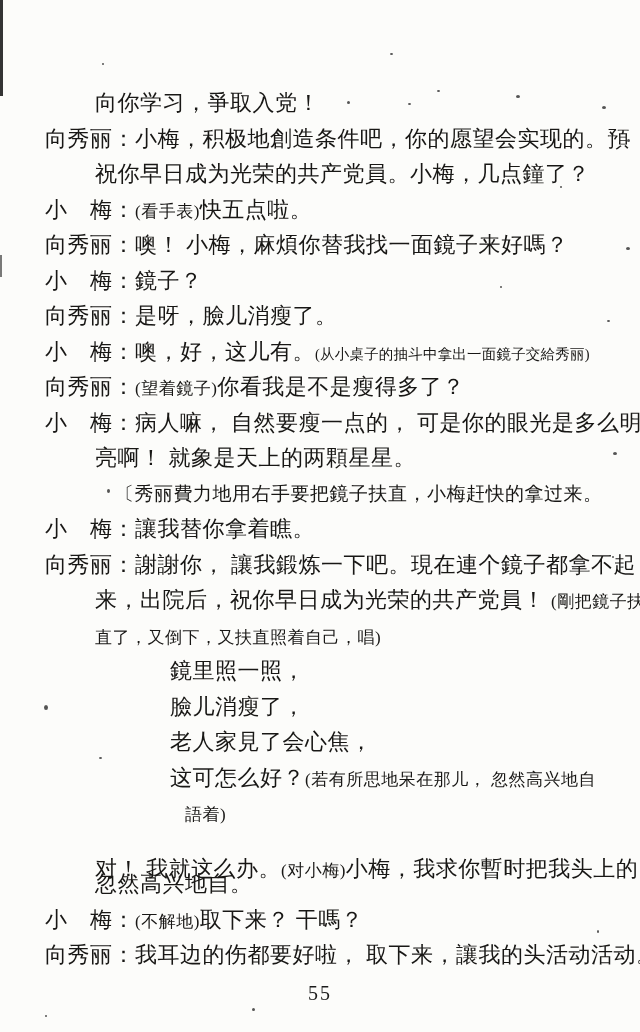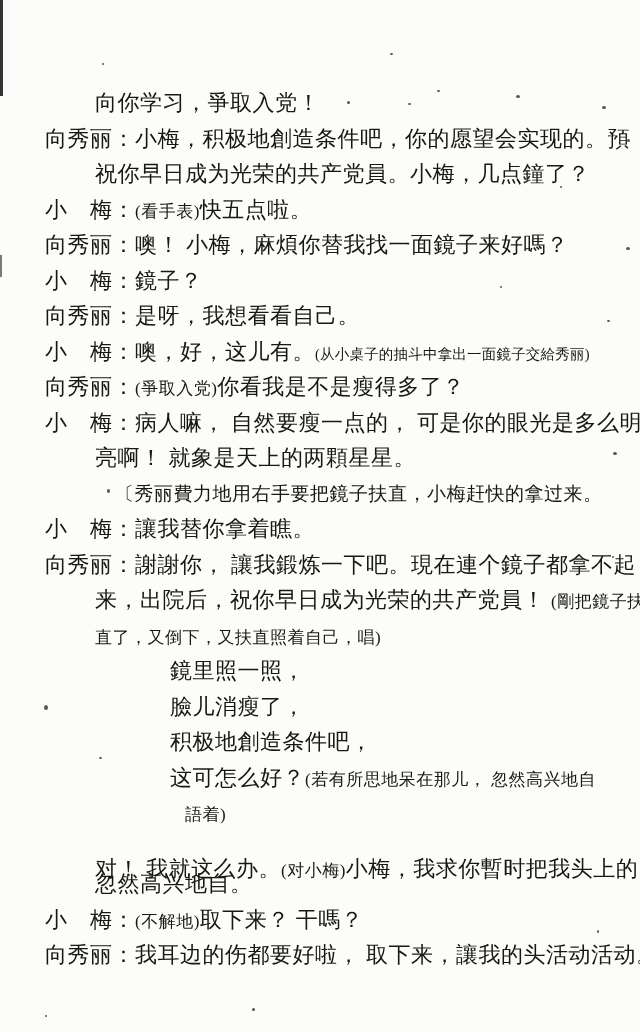--- a/index.html
+++ b/index.html
@@ -43,40 +43,41 @@
 <div class="page">
   <div class="edge-strip"></div>
   <div class="edge-strip2"></div>
   <div>
       <div class="line intro" style="top: 90px;"><span>向你学习，爭取入党！</span></div>
       <div class="line speaker" style="top: 125.5px;"><span>向秀丽：小梅，积极地創造条件吧，你的愿望会实现的。預</span></div>
       <div class="line cont" style="top: 161px;"><span>祝你早日成为光荣的共产党員。小梅，几点鐘了？</span></div>
       <div class="line speaker" style="top: 196.5px;"><span>小　梅：</span><span class="sm">(看手表)</span><span>快五点啦。</span></div>
       <div class="line speaker" style="top: 232px;"><span>向秀丽：噢！ 小梅，麻煩你替我找一面鏡子来好嗎？</span></div>
       <div class="line speaker" style="top: 267.5px;"><span>小　梅：鏡子？</span></div>
-      <div class="line speaker" style="top: 303px;"><span>向秀丽：是呀，我想看看自己。</span></div>
+      <div class="line speaker" style="top: 303px;"><span>向秀丽：是呀，臉儿消瘦了。</span></div>
       <div class="line speaker" style="top: 338.5px;"><span>小　梅：噢，好，这儿有。</span><span class="xs">(从小桌子的抽斗中拿出一面鏡子交給秀丽)</span></div>
-      <div class="line speaker" style="top: 374px;"><span>向秀丽：</span><span class="sm">(爭取入党)</span><span>你看我是不是瘦得多了？</span></div>
+      <div class="line speaker" style="top: 374px;"><span>向秀丽：</span><span class="sm">(望着鏡子)</span><span>你看我是不是瘦得多了？</span></div>
       <div class="line speaker" style="top: 409.5px;"><span>小　梅：病人嘛， 自然要瘦一点的， 可是你的眼光是多么明</span></div>
       <div class="line cont" style="top: 445px;"><span>亮啊！ 就象是天上的两顆星星。</span></div>
       <div class="line stage" style="top: 480.5px;"><span>〔秀丽費力地用右手要把鏡子扶直，小梅赶快的拿过来。</span></div>
       <div class="line speaker" style="top: 516px;"><span>小　梅：讓我替你拿着瞧。</span></div>
       <div class="line speaker" style="top: 551.5px;"><span>向秀丽：謝謝你， 讓我鍛炼一下吧。現在連个鏡子都拿不起</span></div>
       <div class="line cont" style="top: 587px;"><span>来，出院后，祝你早日成为光荣的共产党員！ </span><span class="sm">(剛把鏡子扶</span></div>
       <div class="line cont" style="top: 622.5px;"><span class="sm">直了，又倒下，又扶直照着自己，唱)</span></div>
       <div class="line song" style="top: 658px;"><span>鏡里照一照，</span></div>
       <div class="line song" style="top: 693.5px;"><span>臉儿消瘦了，</span></div>
-      <div class="line song" style="top: 729px;"><span>积极地創造条件吧，</span></div>
+      <div class="line song" style="top: 729px;"><span>老人家見了会心焦，</span></div>
       <div class="line song" style="top: 764.5px;"><span>这可怎么好？</span><span class="sm">(若有所思地呆在那儿， 忽然高兴地自</span></div>
       <div class="line aside" style="top: 800px;"><span class="sm">語着)</span></div>
       <div class="line cont" style="top: 835.5px; margin-top: 20px;"><span>对！ 我就这么办。</span><span class="sm">(对小梅)</span><span>小梅，我求你暫时把我头上的</span></div>
       <div class="line cont" style="top: 871px;"><span>忽然高兴地自。</span></div>
       <div class="line speaker" style="top: 906.5px;"><span>小　梅：</span><span class="sm">(不解地)</span><span>取下来？ 干嗎？</span></div>
       <div class="line speaker" style="top: 942px;"><span>向秀丽：我耳边的伤都要好啦， 取下来，讓我的头活动活动。</span></div>
     </div>
+  <div class="pagenum">55</div>
 <div class="speck" style="left: 347px; top: 101px; width: 3px; height: 3px; opacity: 0.75;"></div>
     <div class="speck" style="left: 408px; top: 103px; width: 3px; height: 2px; opacity: 0.75;"></div>
     <div class="speck" style="left: 516px; top: 95px; width: 4px; height: 3px; opacity: 0.75;"></div>
     <div class="speck" style="left: 602px; top: 106px; width: 4px; height: 3px; opacity: 0.75;"></div>
     <div class="speck" style="left: 390px; top: 53px; width: 3px; height: 2px; opacity: 0.75;"></div>
     <div class="speck" style="left: 437px; top: 90px; width: 3px; height: 2px; opacity: 0.75;"></div>
     <div class="speck" style="left: 102px; top: 63px; width: 2px; height: 2px; opacity: 0.75;"></div>
     <div class="speck" style="left: 627px; top: 139px; width: 3px; height: 3px; opacity: 0.75;"></div>
     <div class="speck" style="left: 560px; top: 186px; width: 2px; height: 2px; opacity: 0.75;"></div>
     <div class="speck" style="left: 626px; top: 247px; width: 4px; height: 3px; opacity: 0.75;"></div>

